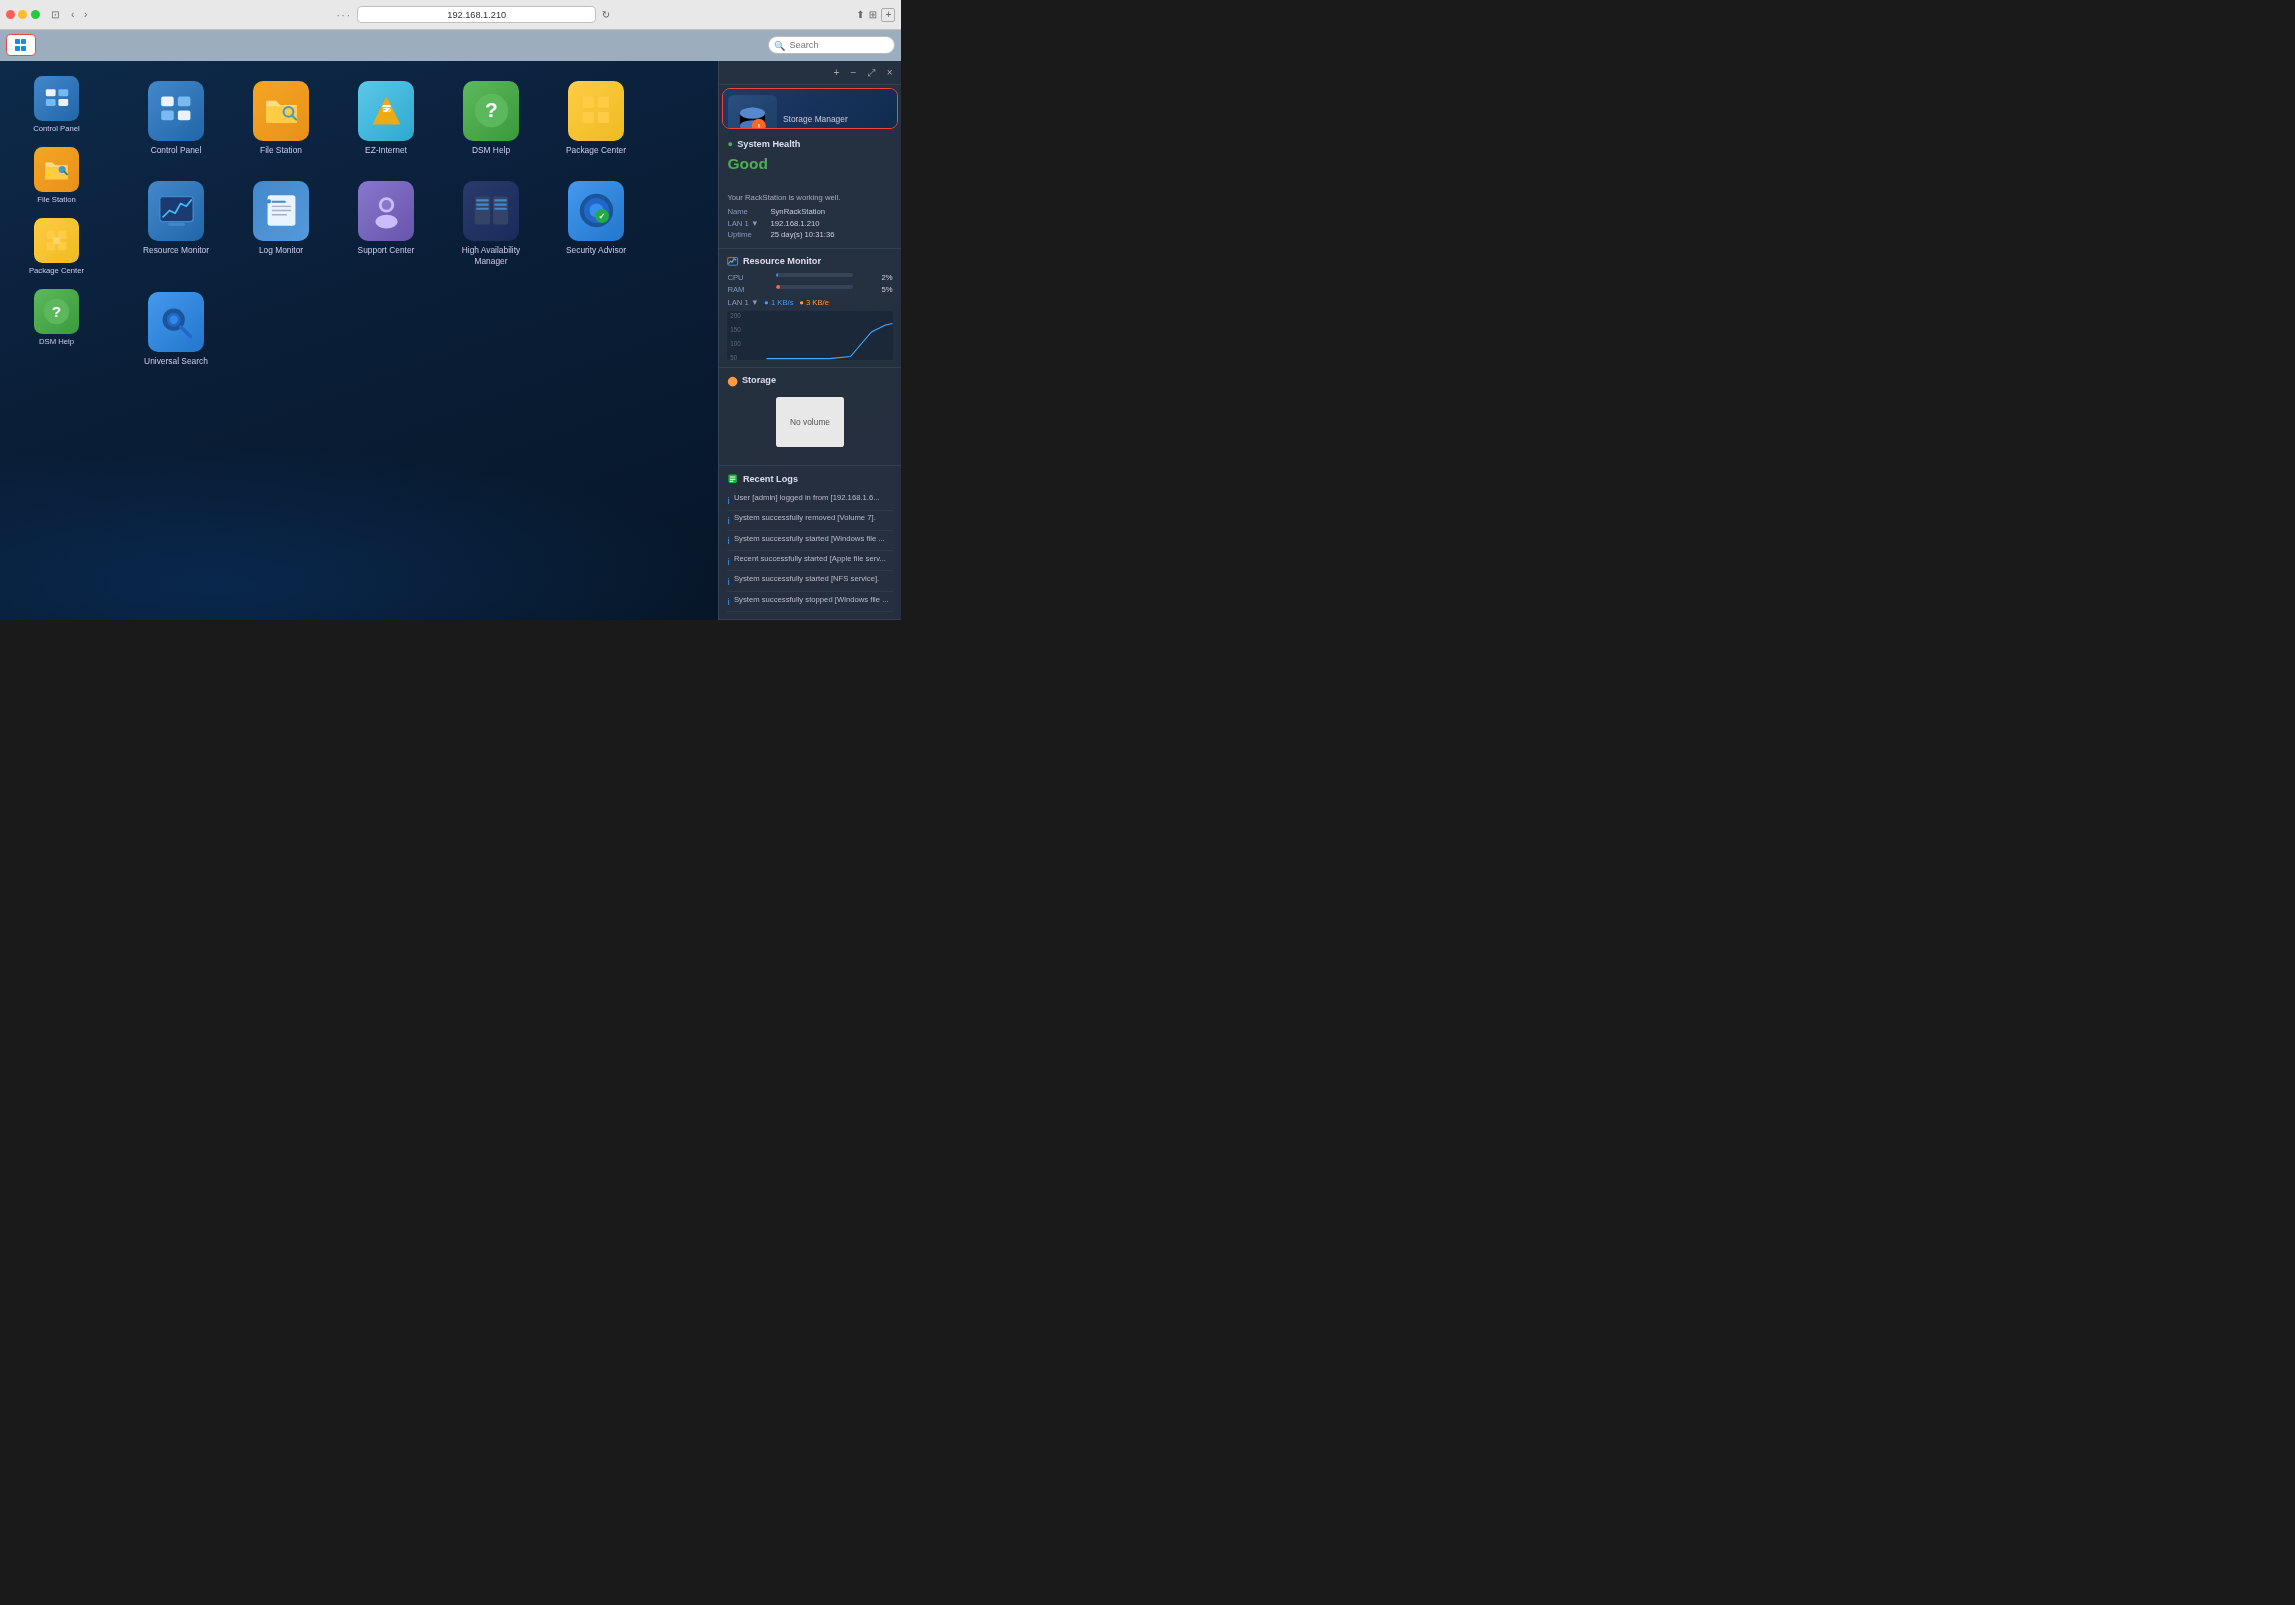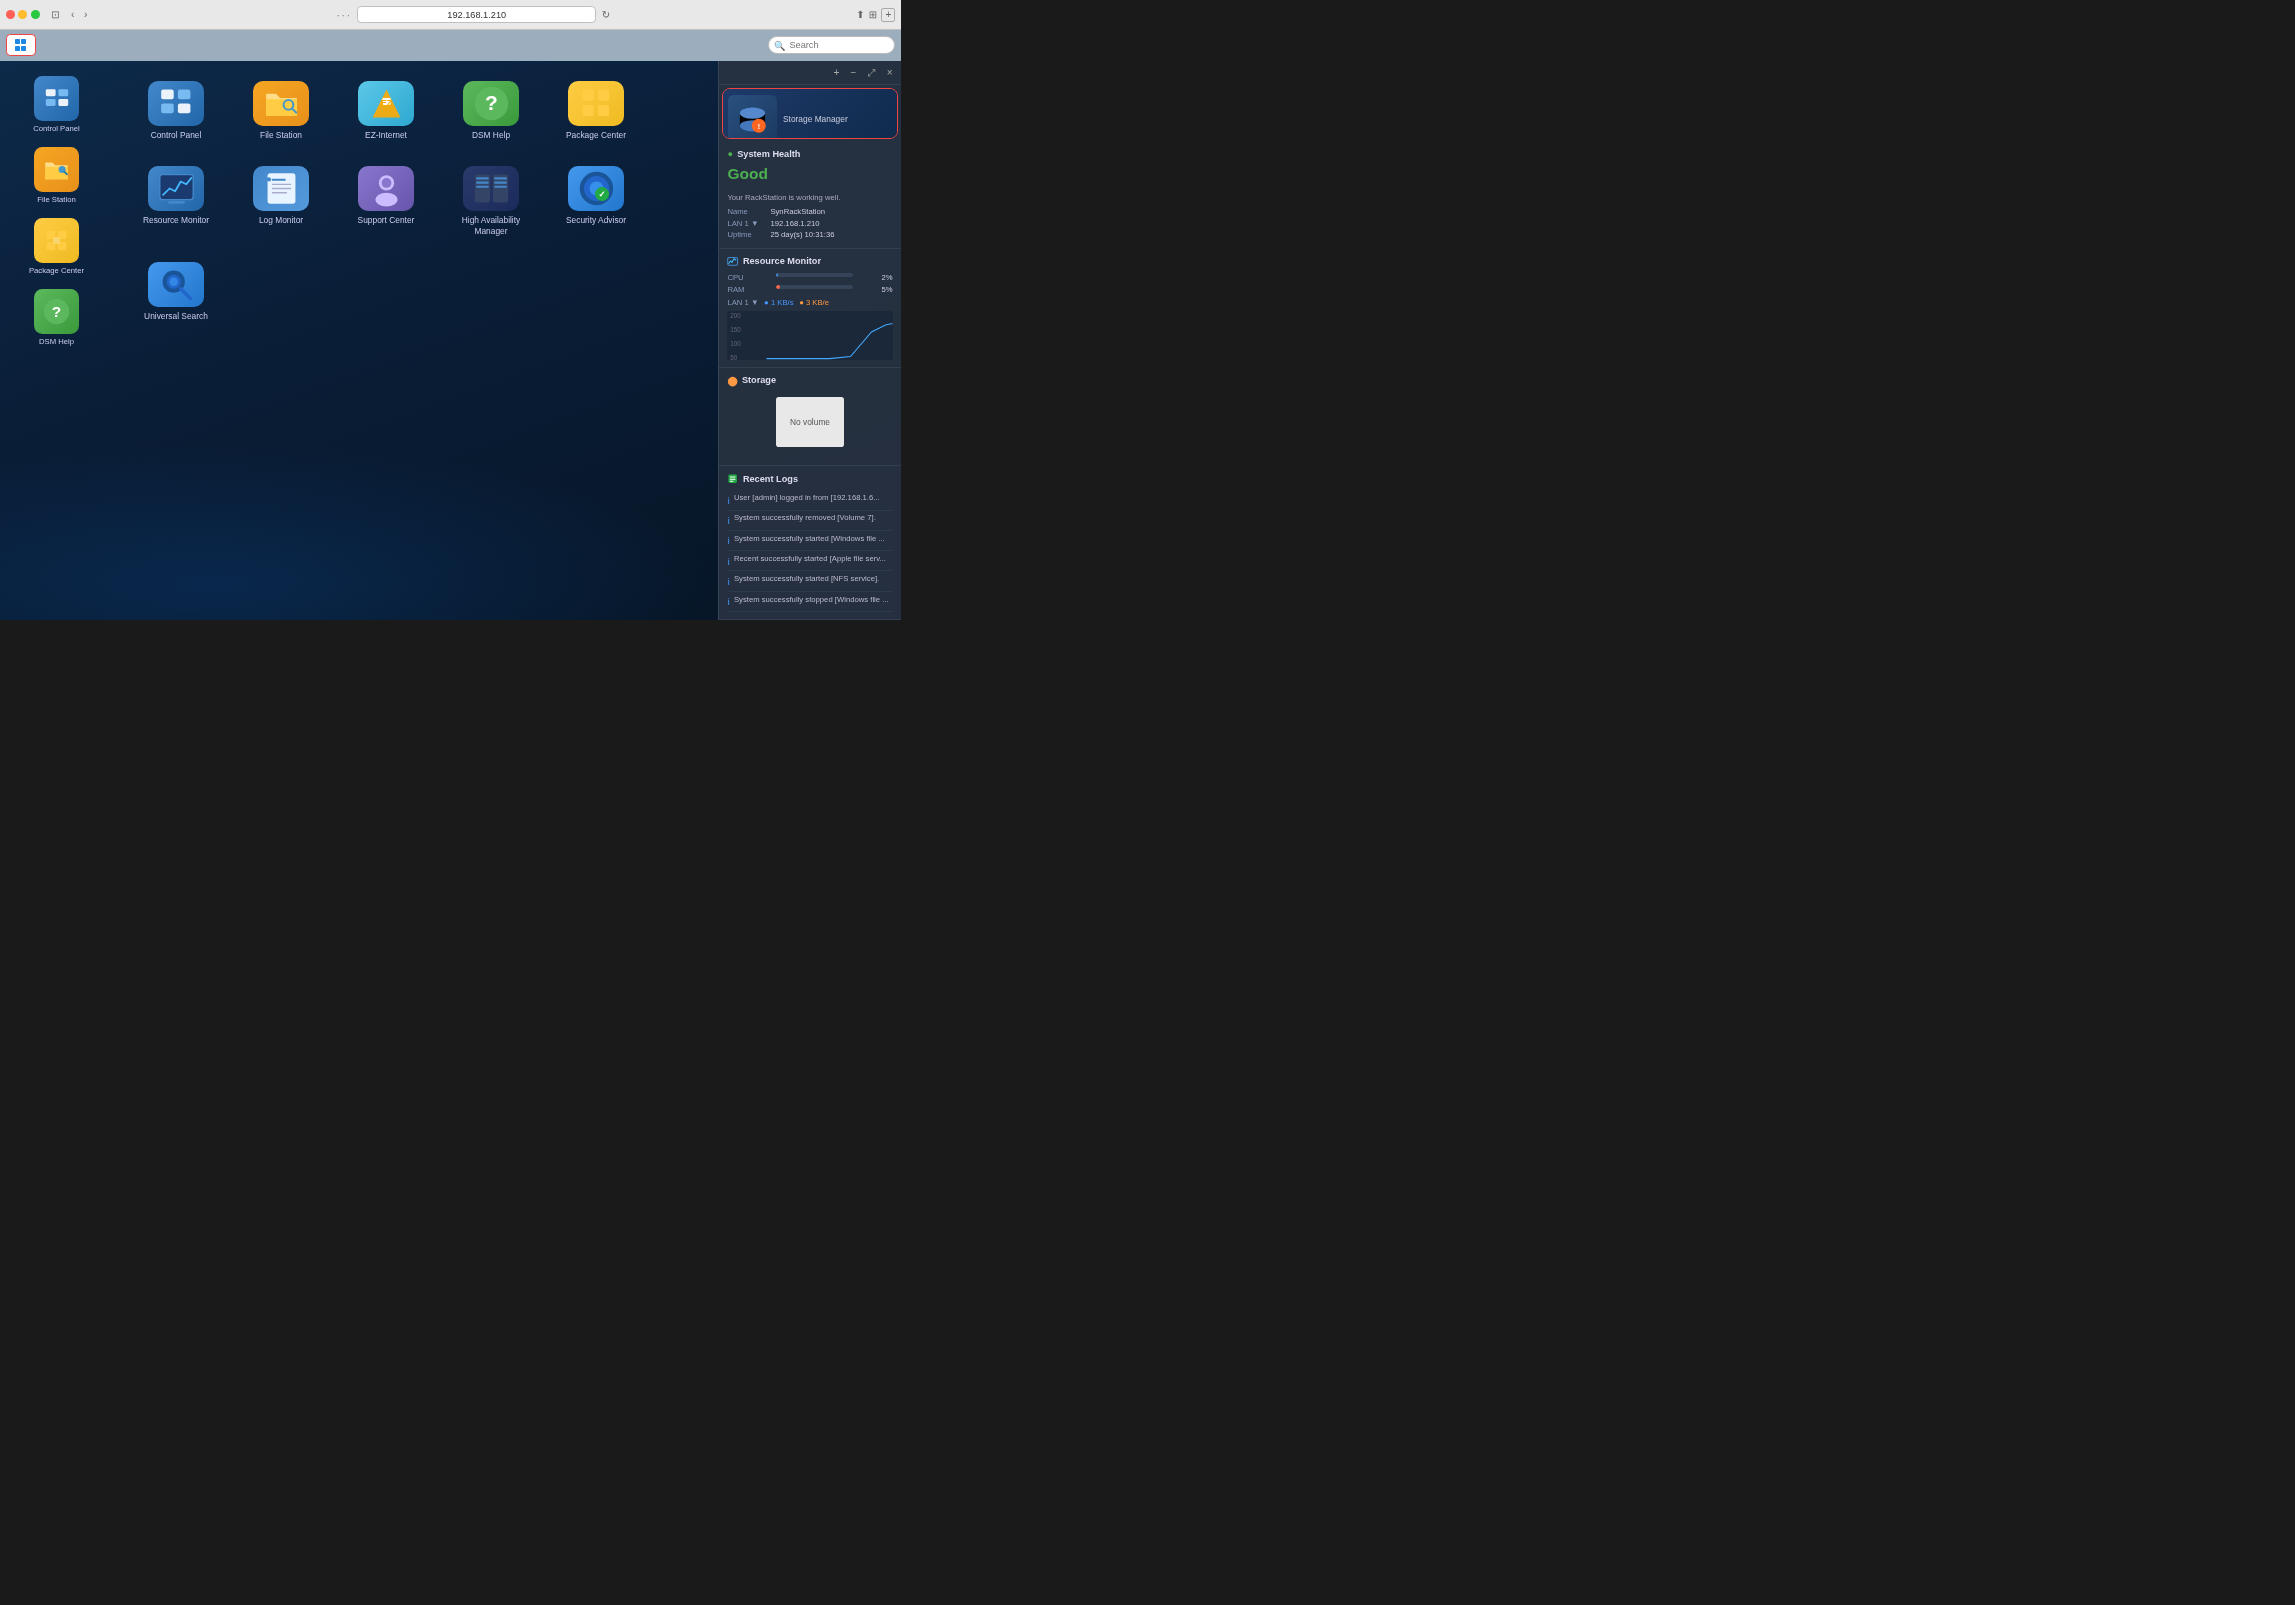--- a/index.html
+++ b/index.html
@@ -153,21 +153,21 @@
       display: flex;
       flex-direction: column;
       align-items: center;
       gap: 4.2px;
       cursor: pointer;
       padding: 5.6px;
       border-radius: 5.6px;
     }
     .desktop-app-icon {
       width: 56px;
-      height: 45px;
+      height: 60px;
       border-radius: 10px;
       display: flex;
       align-items: center;
       justify-content: center;
       font-size: 25px;
       overflow: hidden;
       position: relative;
     }
     .desktop-app-label {
       font-size: 8.4px;
@@ -223,21 +223,21 @@
       color: #dde;
       margin-bottom: 5.6px;
       display: flex;
       align-items: center;
       gap: 4.2px;
     }
     .health-good {
       font-size: 15.5px;
       font-weight: 700;
       color: #4caf50;
-      margin-bottom: 10px;
+      margin-bottom: 20px;
     }
     .health-desc {
       font-size: 7.7px;
       color: #aab;
       margin-bottom: 5.6px;
     }
     .health-row {
       display: flex;
       font-size: 7.7px;
       color: #aab;

